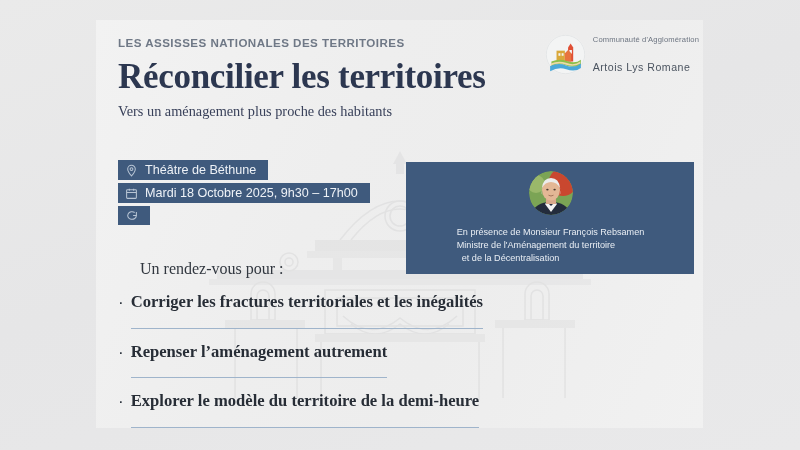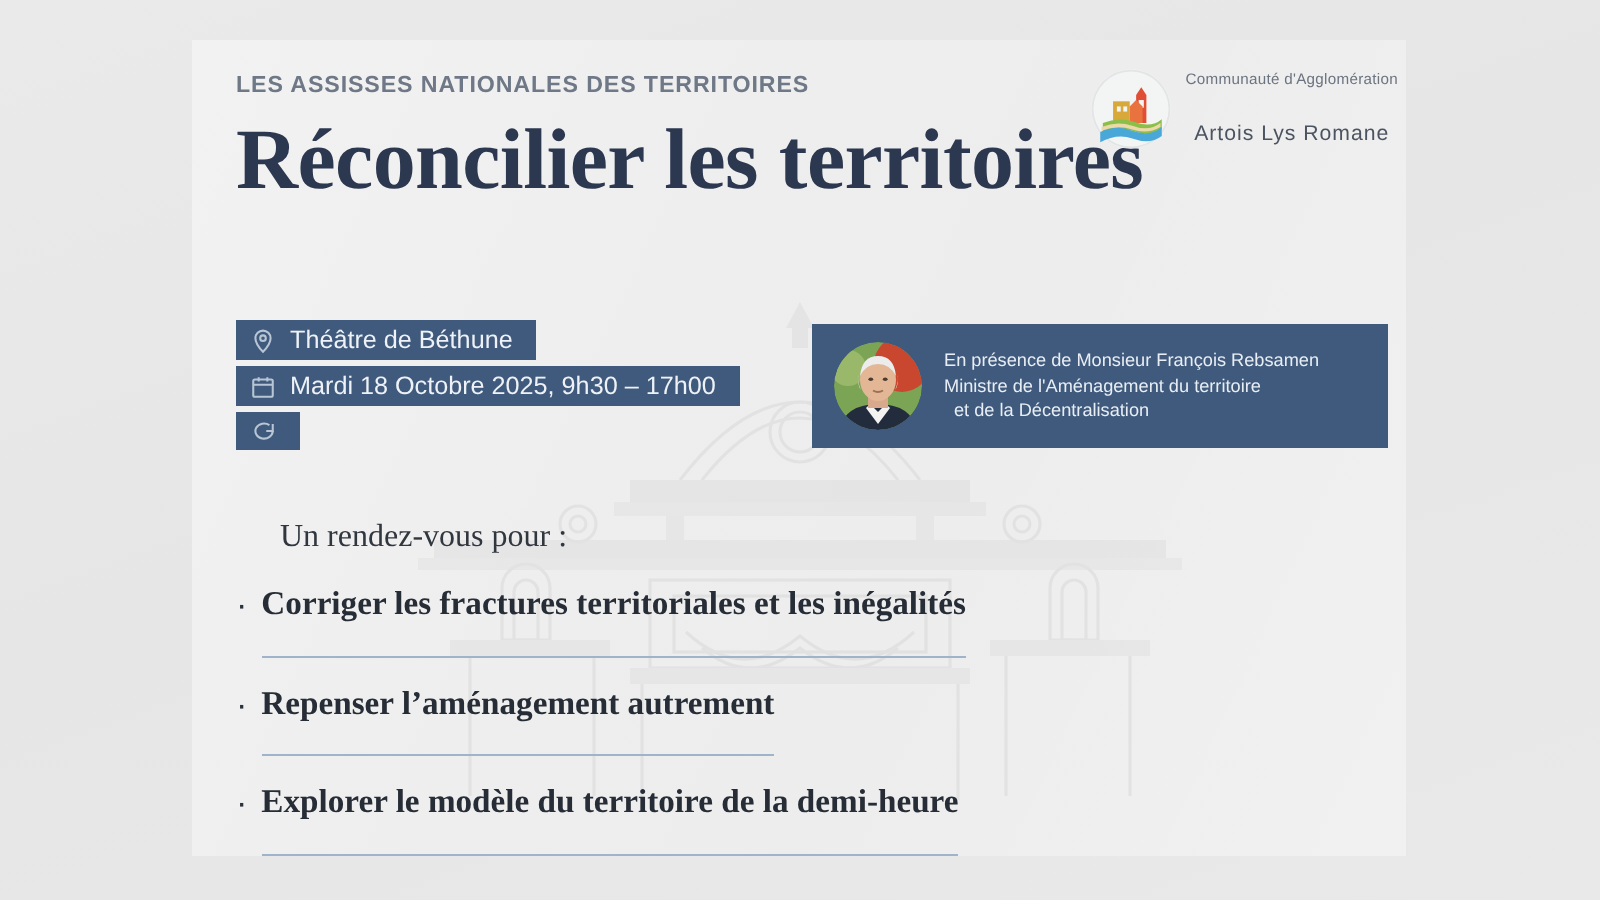--- a/index.html
+++ b/index.html
@@ -60,21 +60,21 @@
   #eyebrow {
     font-size: 11.6px;
     letter-spacing: 0.45px;
     color: #6f7886;
     font-weight: 600;
     white-space: nowrap;
   }
   #main-title {
     font-family: "Liberation Serif", serif;
     font-weight: bold;
-    font-size: 43px;
+    font-size: 35px;
     color: #2c3750;
     letter-spacing: -0.3px;
     line-height: 1.08;
     margin-top: 9px;
     white-space: nowrap;
   }
   #subtitle {
     font-family: "Liberation Serif", serif;
     font-size: 14.3px;
     color: #39415a;
@@ -85,21 +85,21 @@
   
   #logo-block {
     position: absolute;
     right: 4px;
     top: 14px;
     display: flex;
     align-items: center;
     gap: 7px;
   }
   #logo-mark { width: 41px; height: 41px; flex: 0 0 auto; }
-  #logo-text { line-height: 1; text-align: center; }
+  #logo-text { line-height: 1; }
   #logo-line1 {
     font-size: 7.6px;
     color: #6c7480;
     letter-spacing: 0.15px;
     white-space: nowrap;
   }
   #logo-line2 {
     font-size: 16.4px;
     font-weight: bold;
     color: #3a4350;
@@ -142,20 +142,21 @@
     position: absolute;
     left: 310px;
     top: 142px;
     width: 288px;
     background: #3f5a7d;
     display: flex;
     align-items: center;
     gap: 11px;
     padding: 9px 10px 9px 11px;
     box-sizing: border-box;
+    flex-direction: column;
   }
   #speaker-avatar {
     width: 44px;
     height: 44px;
     border-radius: 50%;
     flex: 0 0 auto;
     overflow: hidden;
     position: relative;
   }
   #speaker-lines { line-height: 1.42; }
@@ -255,20 +256,21 @@
       <rect x="150" y="214" width="170" height="8" fill="#e0e0e0" stroke="none"></rect>
 
       <path d="M70 208 v70 M132 208 v70 M338 208 v70 M400 208 v70"></path>
       <path d="M156 222 v58 M314 222 v58"></path>
     </g>
   </svg>
 
   <div id="header">
     <div id="eyebrow">LES ASSISSES NATIONALES DES TERRITOIRES</div>
     <div id="main-title">Réconcilier les territoires</div>
+    <div id="subtitle">Vers un aménagement plus proche des habitants</div>
   </div>
 
   <div id="logo-block">
     <svg id="logo-mark" viewBox="0 0 64 64">
       <circle cx="32" cy="32" r="31" fill="#f3f4f4"></circle>
       <circle cx="32" cy="32" r="30" fill="none" stroke="#e2e4e5" stroke-width="1.4"></circle>
 
       <path d="M40 15 l4 6 v22 h-8 V21 z" fill="#e04f35"></path>
       <rect x="38" y="25" width="4" height="6" fill="#f3f4f4"></rect>
 

